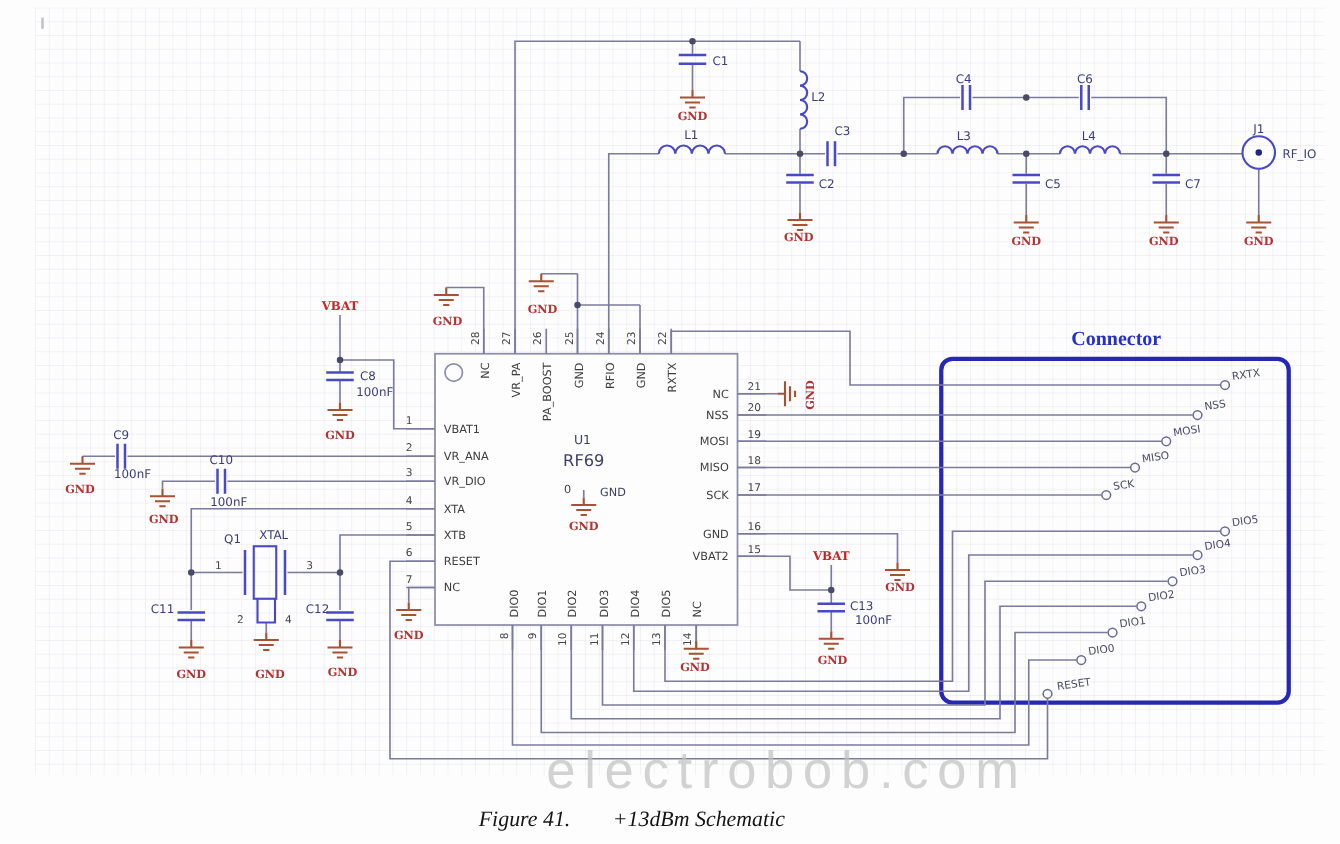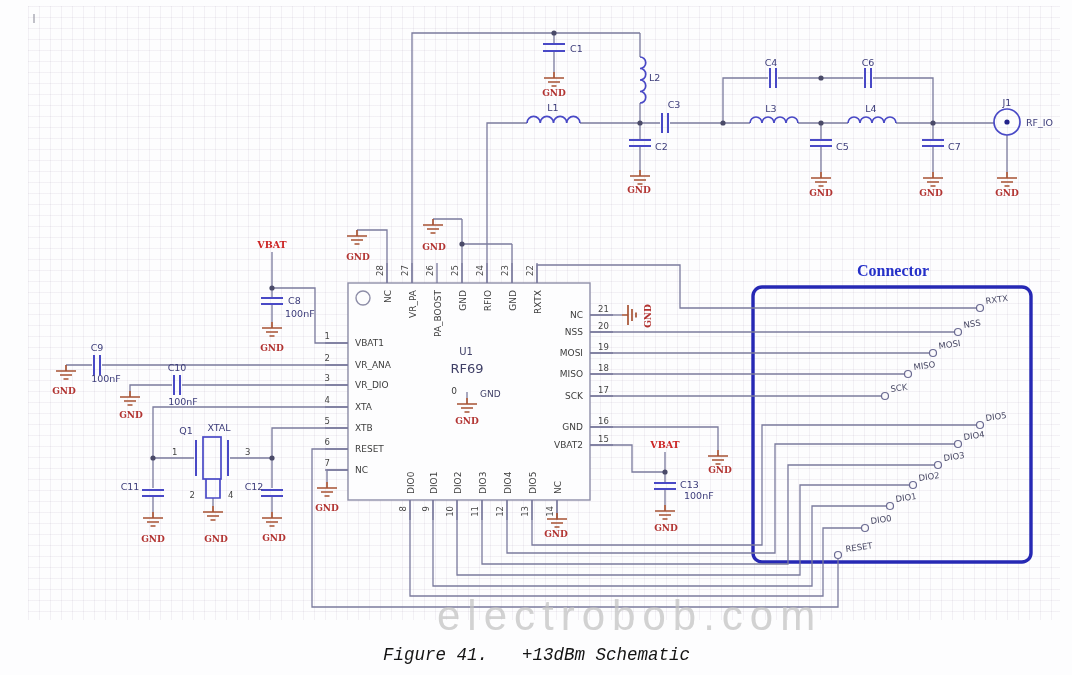--- a/index.html
+++ b/index.html
@@ -24,21 +24,21 @@
   .num{fill:#454545;font-size:8.5px;}
   .gndt{fill:#b23331;font-size:9px;font-weight:bold;font-family:"DejaVu Serif",serif;}
   .pwr{fill:#cc2424;font-size:9.5px;font-weight:bold;font-family:"DejaVu Serif",serif;}
   .tl{fill:#4a4a66;font-size:8.5px;}
   .ict{fill:#3f3f66;}
   .conntitle{fill:#2530c8;font-size:16px;font-weight:bold;font-family:"Liberation Serif",serif;}
   .watermark{position:absolute;left:437px;top:592px;font-size:42px;letter-spacing:7px;
              color:#c2c2c2;opacity:0.72;white-space:nowrap;pointer-events:none;
              font-family:"Liberation Sans",sans-serif;}
   .caption{position:absolute;left:383px;top:645px;font-style:italic;font-size:17.5px;color:#141414;
-           font-family:Liberation Mono, monospace;}
+           font-family:Liberation Serif, serif;}
   .caption .gap{display:inline-block;width:34px;}
   .speck{position:absolute;left:33px;top:14px;width:2px;height:9px;background:#9a9aa5;opacity:.6;}
 </style>
 </head>
 <body>
 
 <div class="page">
   <div class="grid"></div>
   <div class="speck"></div>
 

